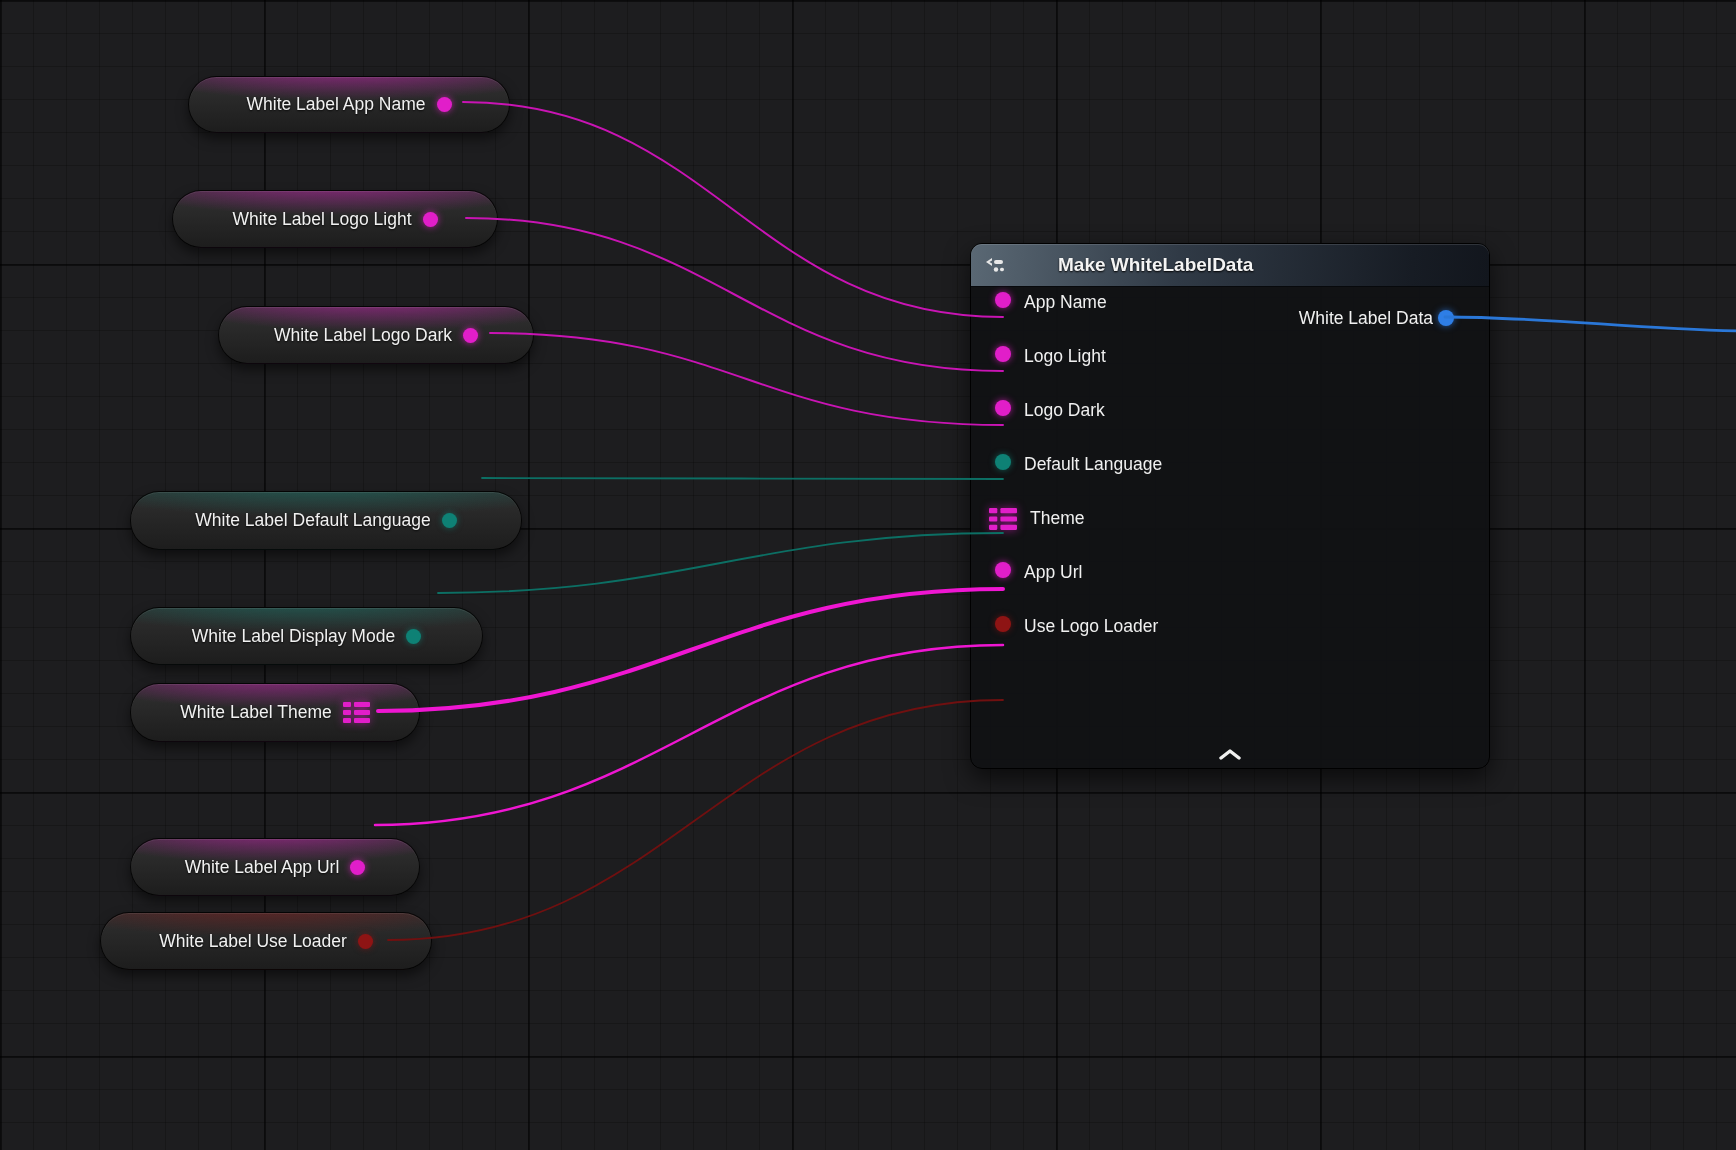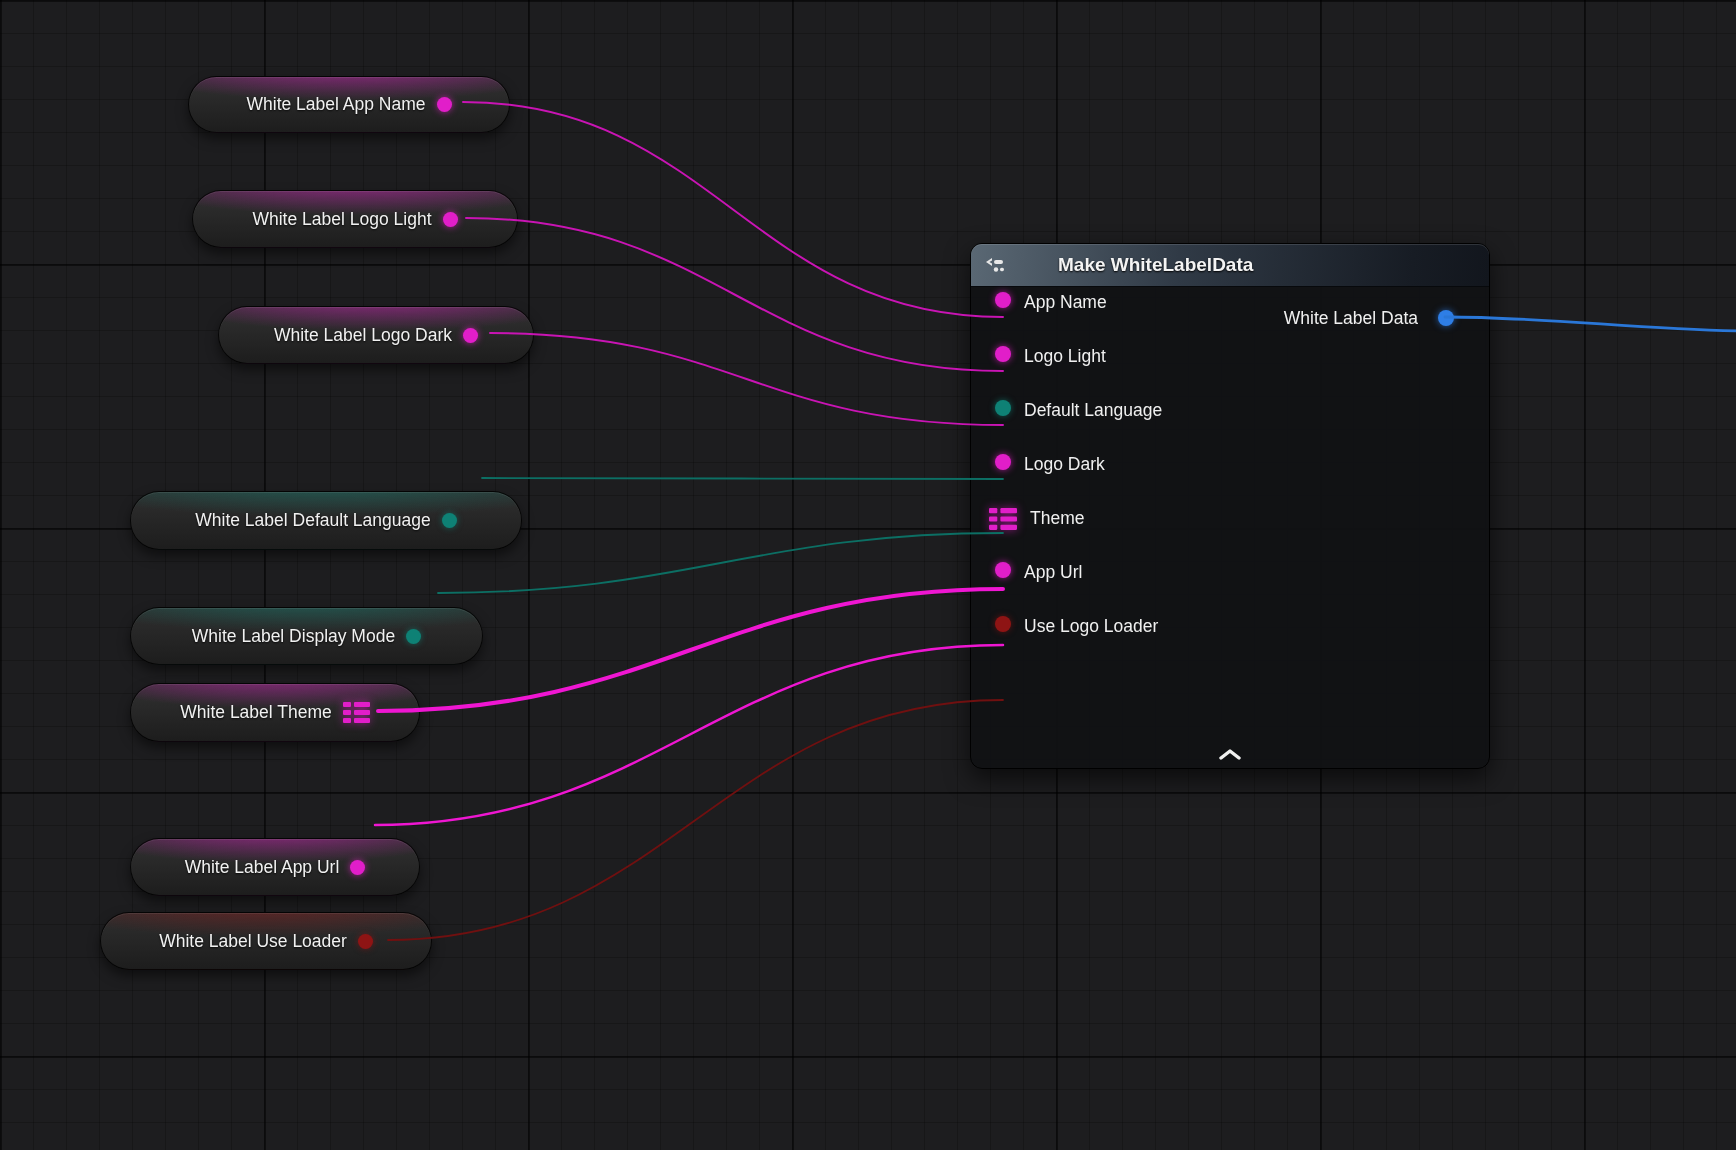--- a/index.html
+++ b/index.html
@@ -71,21 +71,21 @@
     border-bottom:1px solid #07090c;
     box-shadow:inset 0 1px 0 rgba(255,255,255,0.12);
   }
   .make-title{font-size:19px;font-weight:bold;color:#f4f4f4;text-shadow:0 1px 2px #000;padding-left:44px;}
   .make-body{padding-top:5px;}
   .row{height:54px;display:flex;gap:13px;padding-left:24px;font-size:17.5px;}
   .row.struct{padding-left:18px;}
   .row .dot{width:16px;height:16px;}
   .out-row{
     position:absolute;top:56px;right:35px;height:36px;
-    display:flex;align-items:center;gap:20px;font-size:17.5px;
+    display:flex;align-items:center;gap:5px;font-size:17.5px;
   }
   .out-row .dot{width:16px;height:16px;}
   .collapse-btn{
     position:absolute;left:50%;bottom:5px;transform:translateX(-50%);
     width:34px;height:18px;display:flex;align-items:center;justify-content:center;
     cursor:pointer;
   }
 
   
   #wires{position:absolute;left:0;top:0;pointer-events:none;}
@@ -99,21 +99,21 @@
 </head>
 <body>
 
 <div id="canvas">
 
   <div class="pill t-string" style="left:188px;top:76px;width:320px;height:55px">
     <span>White Label App Name</span>
     <span class="dot dot-magenta"></span>
   </div>
 
-  <div class="pill t-string" style="left:192px;top:190px;width:324px;height:56px">
+  <div class="pill t-string" style="left:172px;top:190px;width:324px;height:56px">
     <span>White Label Logo Light</span>
     <span class="dot dot-magenta"></span>
   </div>
 
   <div class="pill t-string" style="left:218px;top:306px;width:314px;height:56px">
     <span>White Label Logo Dark</span>
     <span class="dot dot-magenta"></span>
   </div>
 
   <div class="pill t-enum" style="left:130px;top:450px;width:390px;height:57px">
@@ -170,26 +170,26 @@
     <div class="make-body">
       <div class="row">
         <span class="dot dot-magenta"></span>
         <span>App Name</span>
       </div>
       <div class="row">
         <span class="dot dot-magenta"></span>
         <span>Logo Light</span>
       </div>
       <div class="row">
+        <span class="dot dot-magenta"></span>
+        <span>Logo Dark</span>
+      </div>
+      <div class="row">
         <span class="dot dot-teal"></span>
         <span>Default Language</span>
-      </div>
-      <div class="row">
-        <span class="dot dot-magenta"></span>
-        <span>Logo Dark</span>
       </div>
       <div class="row struct">
         <span class="struct-icon">
           <svg width="28" height="22" viewBox="0 0 27 21">
               <g fill="currentColor">
             <rect x="0" y="0" width="8" height="5" rx="1"></rect>
                 <rect x="11" y="0" width="16" height="5" rx="1"></rect>
             <rect x="0" y="8" width="8" height="5" rx="1"></rect>
                 <rect x="11" y="8" width="16" height="5" rx="1"></rect>
             <rect x="0" y="16" width="8" height="5" rx="1"></rect>

